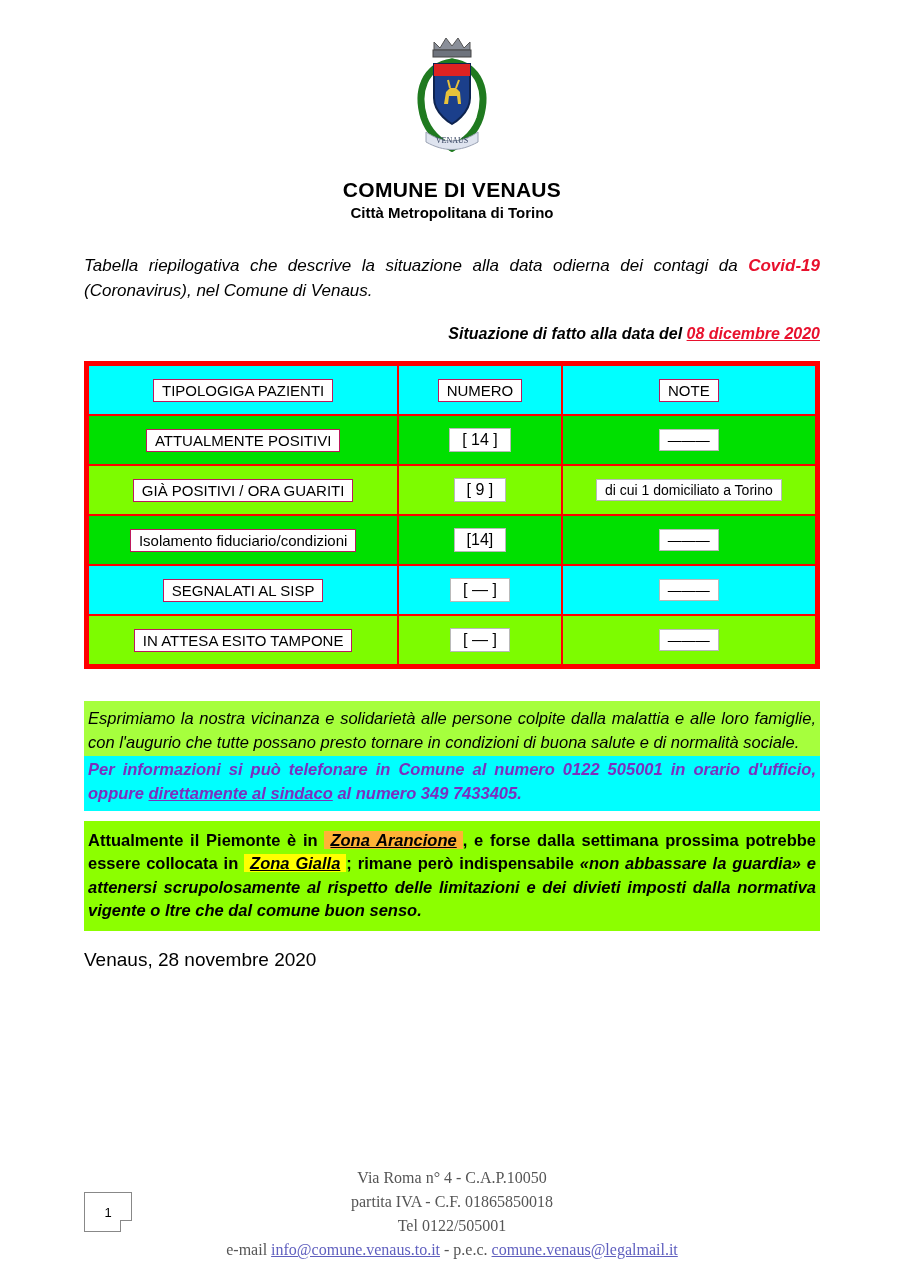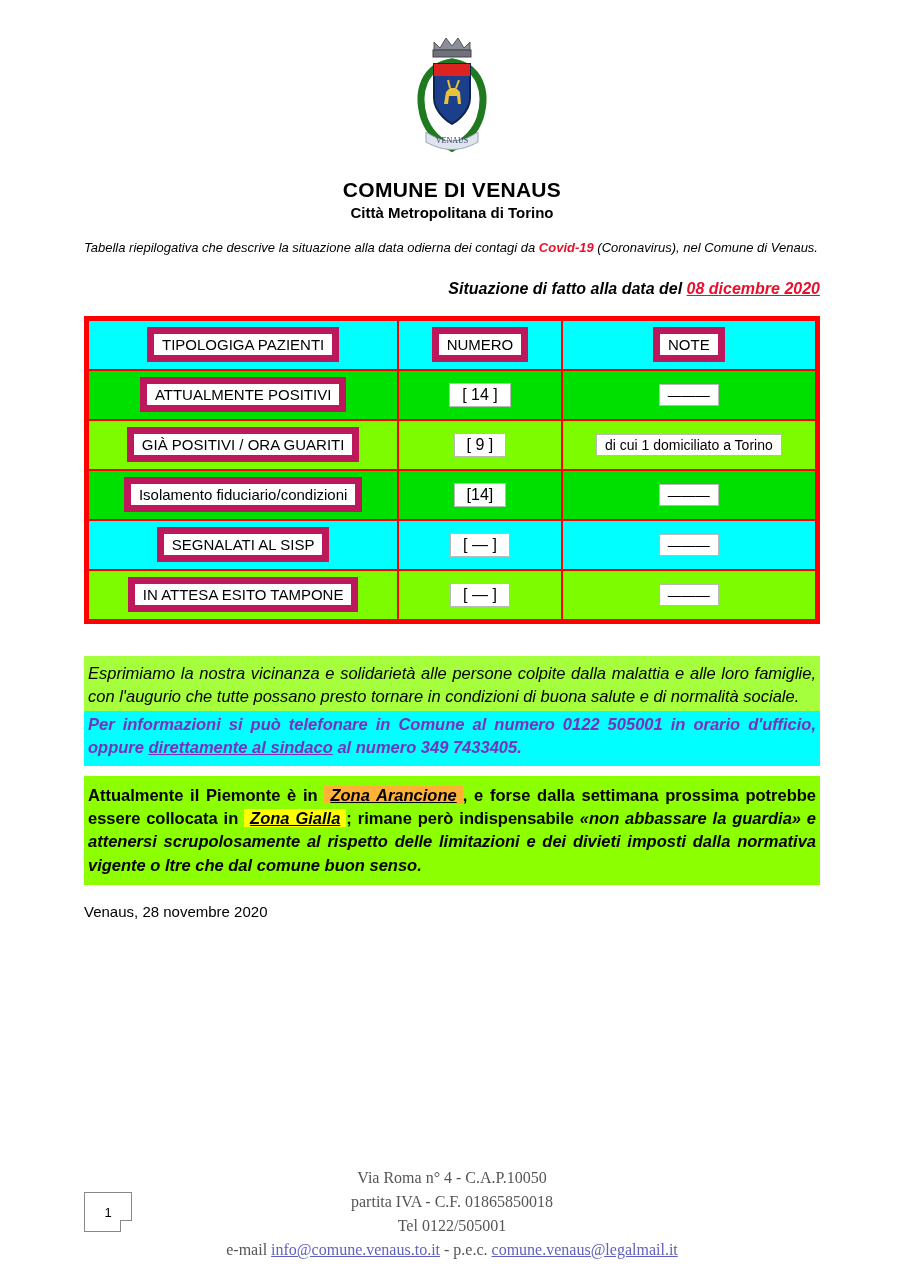--- a/index.html
+++ b/index.html
@@ -50,24 +50,24 @@
     font-size: 15px;
     font-weight: bold;
     margin-top: 2px;
   }
   .office {
     font-size: 17px;
     font-weight: bold;
     margin-top: 20px;
   }
   .intro {
-    font-size: 13px;
+    font-size: 17px;
     font-style: italic;
     text-align: justify;
-    margin-top: 18px;
+    margin-top: 33px;
     line-height: 1.45;
   }
   .intro .covid {
     color: #e8112d;
     font-weight: bold;
     font-style: italic;
   }
   .situation {
     text-align: right;
     font-size: 16px;
@@ -99,21 +99,21 @@
     font-size: 15px;
     padding: 0 4px;
   }
   table.summary .c0 { width: 43%; }
   table.summary .c1 { width: 22%; }
   table.summary .c2 { width: 35%; }
   .cell-label {
     display: inline-block;
     background: #ffffff;
     padding: 2px 8px;
-    border: 7px solid #be185d;
+    border: 1px solid #be185d;
     font-size: 15px;
   }
   .cell-num {
     display: inline-block;
     background: #ffffff;
     padding: 2px 12px;
     border: 1px solid #b9b9b9;
     font-size: 16px;
   }
   .cell-note {
@@ -168,21 +168,21 @@
     text-decoration: underline;
     padding: 0 6px;
   }
   .it { font-style: italic; }
 
   
   .sig-row {
     display: flex;
     justify-content: space-between;
     margin-top: 16px;
-    font-size: 15px;
+    font-size: 19px;
   }
   .sig-left { padding-top: 2px; }
   .sig-right { text-align: center; width: 340px; }
   .sig-right .line2 { margin-top: 4px; }
   .sig-img { margin-top: 6px; height: 72px; }
 
   
   .footer {
     position: absolute;
     left: 0;

